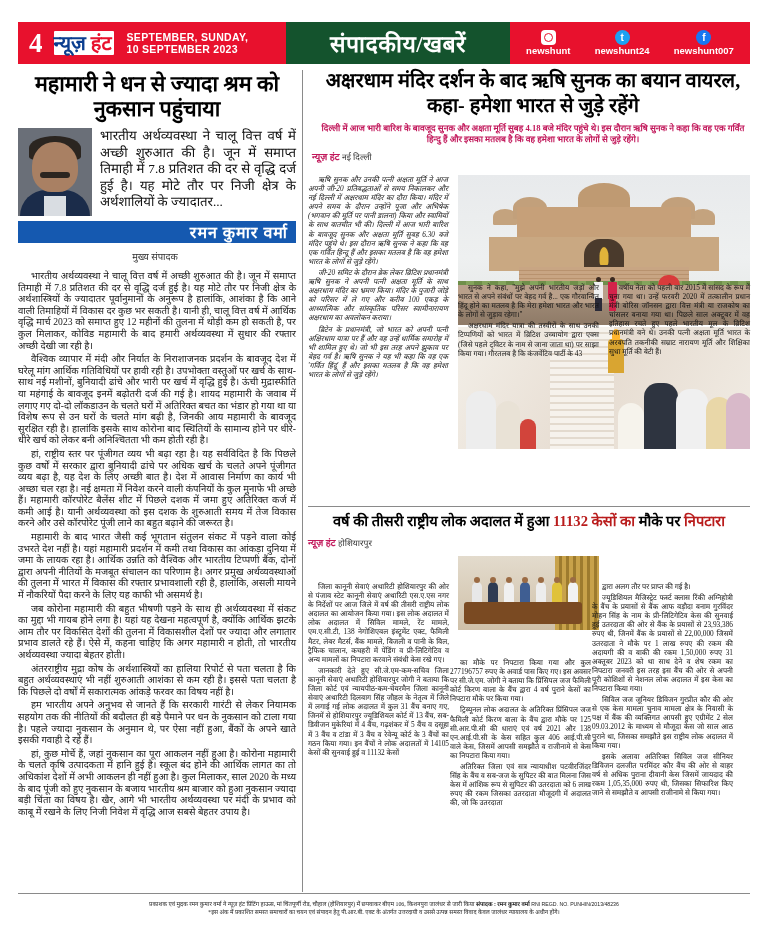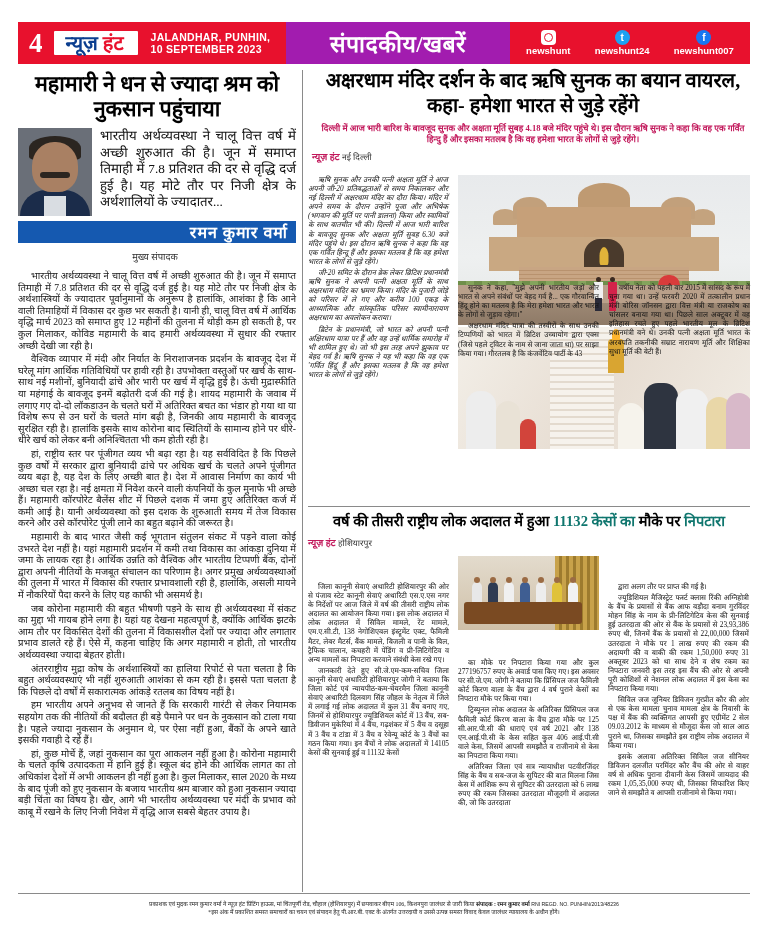--- a/index.html
+++ b/index.html
@@ -22,27 +22,27 @@
   .mh-left{width:268px;}
   .page-num{
     color:#fff;font-family:"Liberation Serif",serif;font-weight:bold;
     font-size:27px;line-height:1;padding:0 9px 0 11px;letter-spacing:0;
   }
   .logo-box{display:flex;flex-direction:column;justify-content:center;padding:0 7px 0 2px;}
   .logo-w1{color:#0b3e8f;font-weight:bold;font-size:20px;line-height:20px;
     font-family:"Liberation Sans",sans-serif;}
   .logo-w2{color:#e8112d;font-weight:bold;font-size:20px;line-height:20px;
     font-family:"Liberation Sans",sans-serif;background:#fff;padding:0 2px;}
-  .logo-wrap{background:#fff;padding:2px 12px;border-radius:1px;display:flex;gap:3px;}
+  .logo-wrap{background:#fff;padding:2px 0;border-radius:1px;display:flex;gap:3px;}
   .datebox{
     color:#fff;font-family:"Liberation Sans",sans-serif;font-weight:bold;
     font-size:10.5px;line-height:12px;letter-spacing:0.3px;padding-left:6px;
   }
   .mh-center{
-    background:#a21caf;flex:1;display:flex;align-items:center;justify-content:center;
+    background:#14532d;flex:1;display:flex;align-items:center;justify-content:center;
   }
   .mh-center span{
     color:#fff;font-weight:bold;font-size:23px;letter-spacing:0.5px;
     font-family:"Liberation Serif",serif;
   }
   .mh-right{
     width:232px;background:#e8112d;display:flex;align-items:center;justify-content:space-around;
     padding:0 4px;
   }
   .social{display:flex;flex-direction:column;align-items:center;justify-content:center;gap:1px;}
@@ -164,29 +164,29 @@
   .cols-2{position:absolute;left:150px;top:0;width:292px;display:flex;gap:10px;}
   .cols-2 .c{width:141px;font-size:7.3px;line-height:9.1px;text-align:justify;}
   .cols-2 .c p{margin:0 0 2px 0;text-indent:10px;}
 
   
   .lok{position:absolute;left:308px;top:512px;width:442px;}
   .lok-head{
     text-align:center;font-weight:bold;font-size:14.6px;line-height:18px;
     font-family:"Liberation Serif",serif;color:#000;margin:0;
   }
-  .lok-head .hl{color:#0f766e;}
+  .lok-head .hl{color:#b91c1c;}
   .lok-kicker{
     margin-top:3px;background:#fdf3a8;text-align:center;font-size:8.2px;line-height:11px;
     font-weight:bold;padding:2px 4px;font-family:"Liberation Serif",serif;color:#1a1a1a;
   }
   .lok-kicker .dot{color:#d1105a;font-size:10px;}
   .lok-dateline{margin-top:6px;font-size:9.5px;font-weight:bold;color:#c2185b;}
   .lok-dateline .city{color:#333;font-weight:normal;font-size:8.6px;}
-  .lok-cols{position:absolute;left:0;top:70px;width:442px;display:flex;gap:9px;}
+  .lok-cols{position:absolute;left:0;top:70px;width:442px;display:flex;gap:1px;}
   .lok-cols .lc{width:141px;font-size:7.3px;line-height:9.1px;text-align:justify;}
   .lok-cols .lc p{margin:0 0 2px 0;text-indent:10px;}
   .lok-photo{
     position:absolute;left:150px;top:44px;width:141px;height:74px;overflow:hidden;background:#cfc4b3;
   }
   .lp-wall{position:absolute;inset:0;background:linear-gradient(#e3dbcd,#cfc0a8);}
   .lp-cur{position:absolute;right:0;top:0;width:44px;height:74px;
     background:repeating-linear-gradient(90deg,#c8a24a 0 4px,#9d7b2e 4px 7px);}
   .lp-tbl{position:absolute;left:6px;bottom:6px;width:118px;height:22px;background:#7a4a22;border-radius:3px;}
   .lp-p{position:absolute;bottom:26px;width:10px;height:22px;border-radius:5px 5px 0 0;}
@@ -208,21 +208,21 @@
   <div class="masthead">
     <div class="mh-red mh-left">
       <div class="page-num">4</div>
       <div class="logo-box">
         <div class="logo-wrap">
           <span class="logo-w1">न्यूज़</span>
           <span class="logo-w2">हंट</span>
         </div>
       </div>
       <div class="datebox">
-        <div>JALANDHAR, PUNHIN,</div>
+        <div>SEPTEMBER, SUNDAY,</div>
         <div>10 SEPTEMBER 2023</div>
       </div>
     </div>
     <div class="mh-center">
       <span>संपादकीय/खबरें</span>
     </div>
     <div class="mh-right">
       <div class="social">
         <div class="sicon ig"></div>
         <div class="shandle">newshunt</div>
@@ -260,21 +260,21 @@
       <span>रमन कुमार वर्मा</span>
     </div>
     <div class="byline-sub">मुख्य संपादक</div>
 
     <div class="edit-body">
       <p>भारतीय अर्थव्यवस्था ने चालू वित्त वर्ष में अच्छी शुरुआत की है। जून में समाप्त तिमाही में 7.8 प्रतिशत की दर से वृद्धि दर्ज हुई है। यह मोटे तौर पर निजी क्षेत्र के अर्थशास्त्रियों के ज्यादातर पूर्वानुमानों के अनुरूप है हालांकि, आशंका है कि आने वाली तिमाहियों में विकास दर कुछ भर सकती है। यानी ही, चालू वित्त वर्ष में आर्थिक वृद्धि मार्च 2023 को समाप्त हुए 12 महीनों की तुलना में थोड़ी कम हो सकती है, पर कुल मिलाकर, कोविड महामारी के बाद हमारी अर्थव्यवस्था में सुधार की रफ्तार अच्छी देखी जा रही है।</p>
       <p>वैश्विक व्यापार में मंदी और निर्यात के निराशाजनक प्रदर्शन के बावजूद देश में घरेलू मांग आर्थिक गतिविधियों पर हावी रही है। उपभोक्ता वस्तुओं पर खर्च के साथ-साथ नई मशीनों, बुनियादी ढांचे और भारी पर खर्च में वृद्धि हुई है। ऊंची मुद्रास्फीति या महंगाई के बावजूद इनमें बढ़ोतरी दर्ज की गई है। शायद महामारी के जवाब में लगाए गए दो-दो लॉकडाउन के चलते घरों में अतिरिक्त बचत का भंडार हो गया था या विशेष रूप से उन घरों के चलते मांग बढ़ी है, जिनकी आय महामारी के बावजूद सुरक्षित रही है। हालांकि इसके साथ कोरोना बाद स्थितियों के सामान्य होने पर धीरे-धीरे खर्च को लेकर बनी अनिश्चितता भी कम होती रही है।</p>
       <p>हां, राष्ट्रीय स्तर पर पूंजीगत व्यय भी बढ़ा रहा है। यह सर्वविदित है कि पिछले कुछ वर्षों में सरकार द्वारा बुनियादी ढांचे पर अधिक खर्च के चलते अपने पूंजीगत व्यय बढ़ा है, यह देश के लिए अच्छी बात है। देश में आवास निर्माण का कार्य भी अच्छा चल रहा है। नई क्षमता में निवेश करने वाली कंपनियों के कुल मुनाफे भी अच्छे हैं। महामारी कॉरपोरेट बैलेंस शीट में पिछले दशक में जमा हुए अतिरिक्त कर्ज में कमी आई है। यानी अर्थव्यवस्था को इस दशक के शुरुआती समय में तेज विकास करने और उसे कॉरपोरेट पूंजी लाने का बहुत बढ़ाने की जरूरत है।</p>
       <p>महामारी के बाद भारत जैसी कई भूगतान संतुलन संकट में पड़ने वाला कोई उभरते देश नहीं है। यहां महामारी प्रदर्शन में कमी तथा विकास का आंकड़ा दुनिया में जमा के लायक रहा है। आर्थिक उन्नति को वैश्विक और भारतीय टिप्पणी बैंक, दोनों द्वारा अपनी नीतियों के मजबूत संचालन का परिणाम है। अगर प्रमुख अर्थव्यवस्थाओं की तुलना में भारत में विकास की रफ्तार प्रभावशाली रही है, हालांकि, असली मायने में नौकरियों पैदा करने के लिए यह काफी भी असमर्थ है।</p>
       <p>जब कोरोना महामारी की बहुत भीषणी पड़ने के साथ ही अर्थव्यवस्था में संकट का मुद्दा भी गायब होने लगा है। यहां यह देखना महत्वपूर्ण है, क्योंकि आर्थिक झटके आम तौर पर विकसित देशों की तुलना में विकासशील देशों पर ज्यादा और लगातार प्रभाव डालते रहे हैं। ऐसे में, कहना चाहिए कि अगर महामारी न होती, तो भारतीय अर्थव्यवस्था ज्यादा बेहतर होती।</p>
-      <p>अंतरराष्ट्रीय मुद्रा कोष के अर्थशास्त्रियों का हालिया रिपोर्ट से पता चलता है कि बहुत अर्थव्यवस्थाएं भी नहीं शुरुआती आशंका से कम रही है। इससे पता चलता है कि पिछले दो वर्षों में सकारात्मक आंकड़े रतलब का विषय नहीं है।</p>
+      <p>अंतरराष्ट्रीय मुद्रा कोष के अर्थशास्त्रियों का हालिया रिपोर्ट से पता चलता है कि बहुत अर्थव्यवस्थाएं भी नहीं शुरुआती आशंका से कम रही है। इससे पता चलता है कि पिछले दो वर्षों में सकारात्मक आंकड़े फरवर का विषय नहीं है।</p>
       <p>हम भारतीय अपने अनुभव से जानते हैं कि सरकारी गारंटी से लेकर नियामक सहयोग तक की नीतियों की बदौलत ही बड़े पैमाने पर धन के नुकसान को टाला गया है। पहले ज्यादा नुकसान के अनुमान थे, पर ऐसा नहीं हुआ, बैंकों के अपने खाते इसकी गवाही दे रहे हैं।</p>
       <p>हां, कुछ मोर्चे हैं, जहां नुकसान का पूरा आकलन नहीं हुआ है। कोरोना महामारी के चलते कृषि उत्पादकता में हानि हुई है। स्कूल बंद होने की आर्थिक लागत का तो अधिकांश देशों में अभी आकलन ही नहीं हुआ है। कुल मिलाकर, साल 2020 के मध्य के बाद पूंजी को हुए नुकसान के बजाय भारतीय श्रम बाजार को हुआ नुकसान ज्यादा बड़ी चिंता का विषय है। खैर, आगे भी भारतीय अर्थव्यवस्था पर मंदी के प्रभाव को काबू में रखने के लिए निजी निवेश में वृद्धि आज सबसे बेहतर उपाय है।</p>
     </div>
   </div>
 
   <div class="main-story">
     <h1 class="main-head">अक्षरधाम मंदिर दर्शन के बाद ऋषि सुनक का बयान वायरल, कहा- हमेशा भारत से जुड़े रहेंगे</h1>
     <div class="main-sub">दिल्ली में आज भारी बारिश के बावजूद सुनक और अक्षता मूर्ति सुबह 4.18 बजे मंदिर पहुंचे थे। इस दौरान ऋषि सुनक ने कहा कि वह एक गर्विंत हिन्दु हैं और इसका मतलब है कि वह हमेशा भारत के लोगों से जुड़े रहेंगे।</div>
     <div class="dateline">
       <span>न्यूज़ हंट</span>

